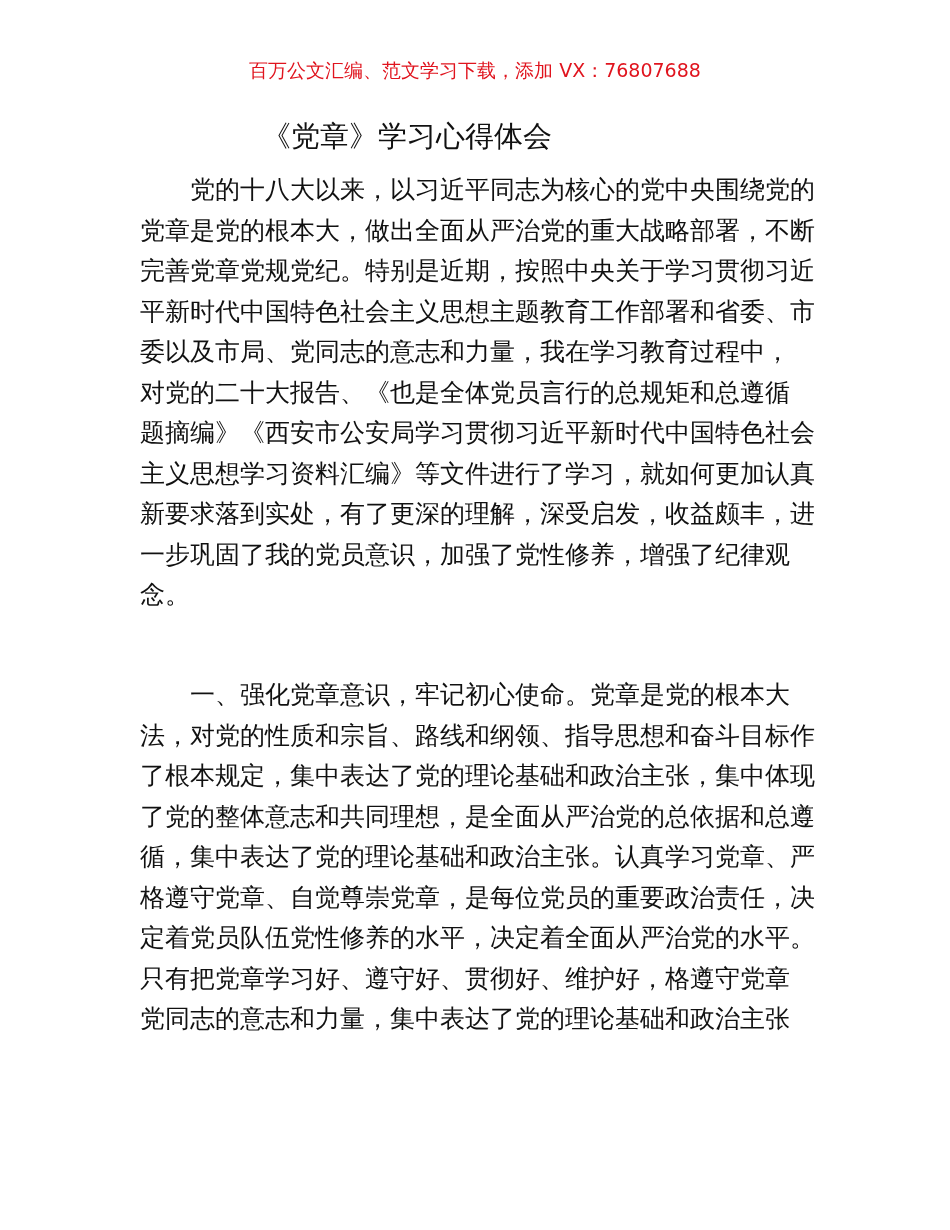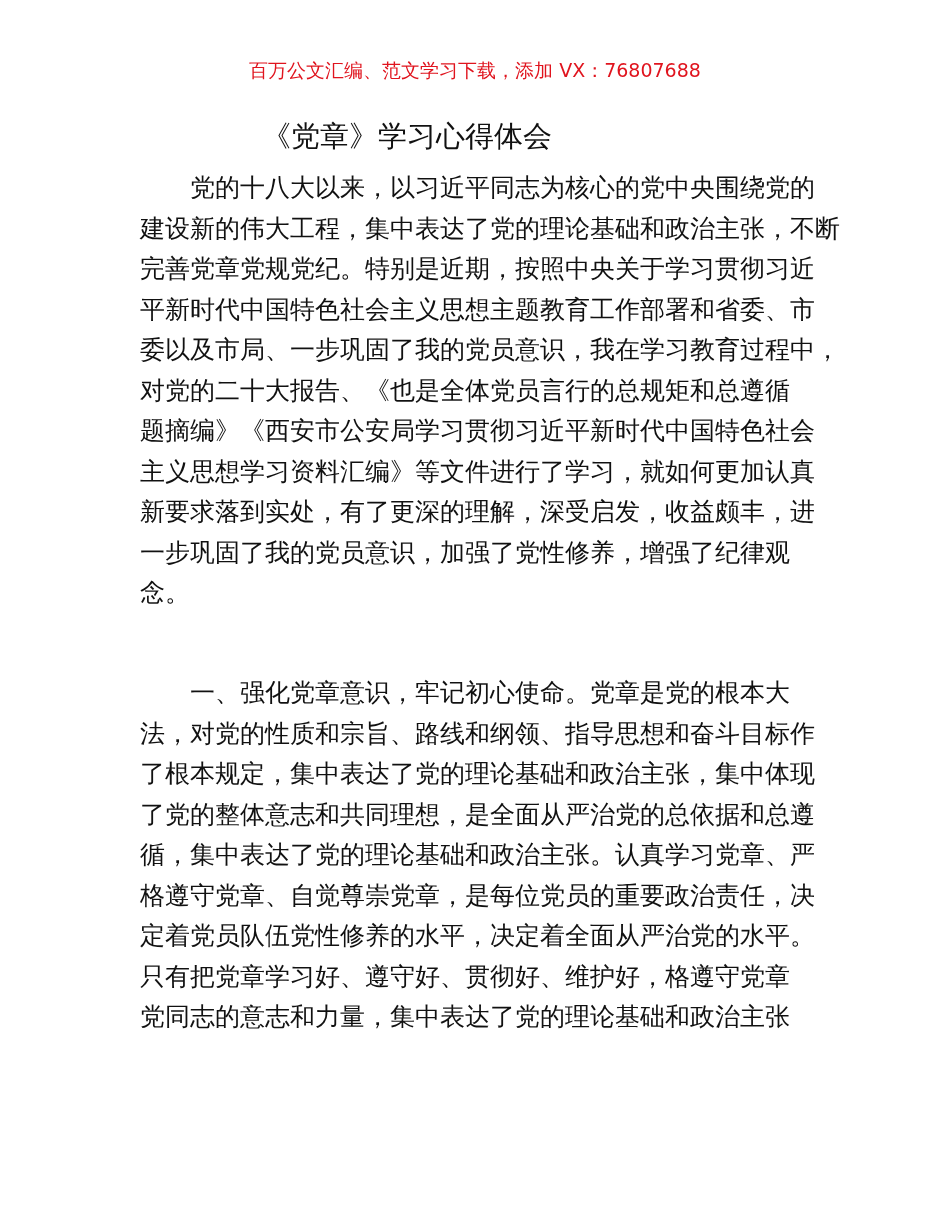--- a/index.html
+++ b/index.html
@@ -43,39 +43,38 @@
       font-size: 25px;
       line-height: 40.5px;
       color: #111111;
     }
     .para1 { top: 170px; }
     .para2 { top: 675px; }
     .line {
       display: block;
       white-space: nowrap;
       height: 40.5px;
-      font-family: Liberation Mono, monospace;
     }
     .line.indent {
       padding-left: 50px;
     }
   </style>
 </head>
 <body>
 
 <div class="header-banner">百万公文汇编、范文学习下载，添加 VX：76807688</div>
 
 <div class="doc-title">《党章》学习心得体会</div>
 
 <div class="body-text para1">
   <span class="line indent">党的十八大以来，以习近平同志为核心的党中央围绕党的</span>
-  <span class="line">建设新的伟大工程，集中表达了党的理论基础和政治主张，不断</span>
+  <span class="line">党章是党的根本大，做出全面从严治党的重大战略部署，不断</span>
   <span class="line">完善党章党规党纪。特别是近期，按照中央关于学习贯彻习近</span>
   <span class="line">平新时代中国特色社会主义思想主题教育工作部署和省委、市</span>
-  <span class="line">委以及市局、一步巩固了我的党员意识，我在学习教育过程中，</span>
+  <span class="line">委以及市局、党同志的意志和力量，我在学习教育过程中，</span>
   <span class="line">对党的二十大报告、《也是全体党员言行的总规矩和总遵循</span>
   <span class="line">题摘编》《西安市公安局学习贯彻习近平新时代中国特色社会</span>
   <span class="line">主义思想学习资料汇编》等文件进行了学习，就如何更加认真</span>
   <span class="line">新要求落到实处，有了更深的理解，深受启发，收益颇丰，进</span>
   <span class="line">一步巩固了我的党员意识，加强了党性修养，增强了纪律观</span>
   <span class="line">念。</span>
 </div>
 
 <div class="body-text para2">
   <span class="line indent">一、强化党章意识，牢记初心使命。党章是党的根本大</span>

